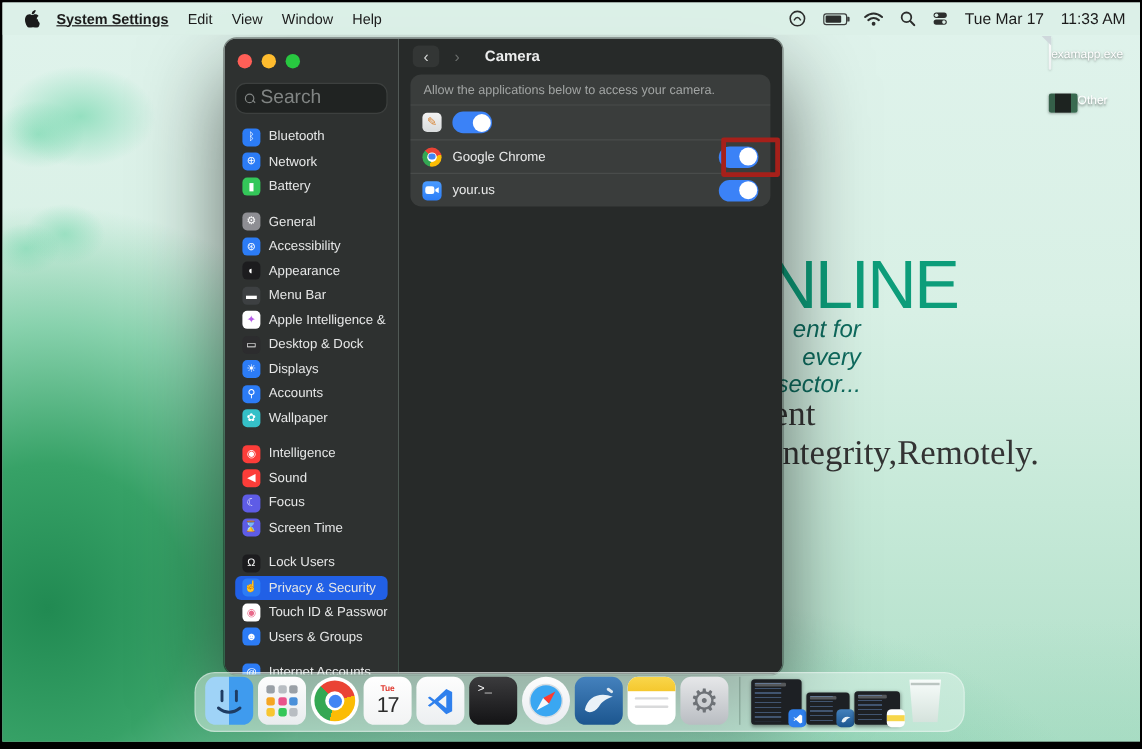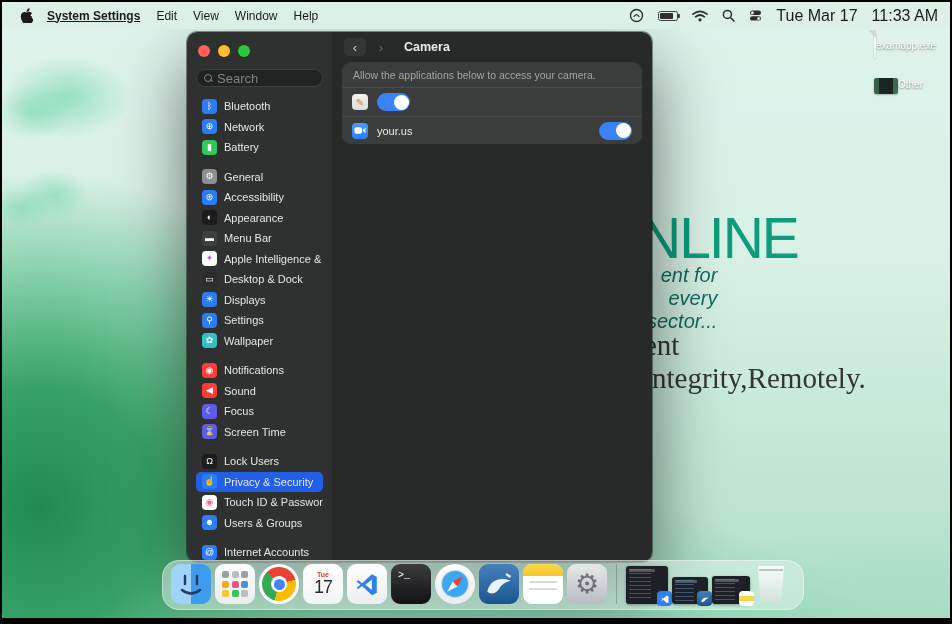--- a/index.html
+++ b/index.html
@@ -18,21 +18,21 @@
   }
 
   
   .menubar { position:absolute; left:0; top:0; width:100%; height:27px; background:rgba(219,240,231,.92);
     display:flex; align-items:center; padding:0 12px; font-size:12px; color:#1b1b1b; z-index:30; }
   .menubar .apple { width:13px; height:15px; margin:0 14px 0 6px; position:relative; }
   .menubar .appname { font-weight:bold; margin-right:16px;text-decoration:underline; }
   .menubar .mitem { margin-right:16px; }
   .menubar .spacer { flex:1; }
   .mb-ico { margin-left:14px; display:flex; align-items:center; }
-  .clock { margin-left:14px; font-size:16px; }
+  .clock { margin-left:14px; font-size:13px; }
   .batt { width:20px; height:10px; border:1px solid #3c3f3e; border-radius:2.5px; position:relative; }
   .batt::before { content:""; position:absolute; left:1px; top:1px; bottom:1px; width:70%; background:#2c2e2d; border-radius:1px; }
   .batt::after { content:""; position:absolute; right:-3px; top:2.5px; width:2px; height:4px; background:#3c3f3e; border-radius:0 1px 1px 0; }
 
   
   .walltext { position:absolute; z-index:1; }
   .wt-headline { position:absolute; left:638px; top:203px; font-size:57px; font-weight:normal; letter-spacing:-2px; color:#0d9d7a; }
   .wt-tagline { position:absolute; left:645px; top:262px; font-size:20px; font-style:italic; color:#0e6b5e;text-align:right; }
   .wt-subline { position:absolute; left:642px; top:327px; font-size:29px; color:#343434; font-family:"Liberation Serif", serif; }
 
@@ -46,21 +46,21 @@
   .di-folder { width:28px; height:20px; background:linear-gradient(180deg,#56b1ef,#3e96dd); border-radius:2px 3px 3px 3px; position:relative; margin-top:8px; box-shadow:0 1px 2px rgba(0,0,0,.2); }
   .di-folder::before { content:""; position:absolute; left:0; top:-3px; width:11px; height:4px; background:#56b1ef; border-radius:2px 2px 0 0; }
 
   
   .win { position:absolute; left:185px; top:30px; width:465px; height:530px; border-radius:10px; z-index:5;
     box-shadow:0 30px 70px rgba(0,0,0,.55), 0 0 0 1px rgba(0,0,0,.4); display:flex; overflow:hidden; }
   .sidebar { width:145px; background:#2e3130; padding:10px 9px 0 9px; flex-shrink:0; }
   .lights { display:flex; gap:8px; padding:3px 2px 12px 2px; }
   .light { width:12px; height:12px; border-radius:50%; }
   .l-close{ background:#ff5f57; } .l-min{ background:#febc2e; } .l-max{ background:#28c840; }
-  .searchbox { height:18px; background:#202322; border:1px solid #3d403f; border-radius:9px; display:flex; align-items:center; padding:4px 7px; color:#818584; font-size:13px; gap:5px; }
+  .searchbox { height:18px; background:#202322; border:1px solid #3d403f; border-radius:9px; display:flex; align-items:center; padding:12px 7px; color:#818584; font-size:16px; gap:5px; }
   .mag { width:8px; height:8px; position:relative; flex-shrink:0; }
   .mag::before { content:""; position:absolute; left:0; top:0; width:6px; height:6px; border:1.2px solid #818584; border-radius:50%; }
   .mag::after { content:""; position:absolute; left:5.5px; top:5.5px; width:3px; height:1.2px; background:#818584; transform:rotate(45deg); }
   .sgroup { margin-top:9px; }
   .srow { display:flex; align-items:center; gap:7px; height:20.5px; padding:0 6px; border-radius:5px; color:#e6e7e7; font-size:11px; white-space:nowrap; overflow:hidden; }
   .srow.sel { background:#2160e6; }
   .sico { width:15px; height:15px; border-radius:4px; display:flex; align-items:center; justify-content:center; font-size:9px; color:#fff; flex-shrink:0; line-height:1; }
 
   .content { flex:1; background:#272a29; position:relative; }
   .chead { height:30px; display:flex; align-items:center; padding:0 12px; gap:4px; }
@@ -235,31 +235,31 @@
               <div class="srow">
                 <span class="sico" style="background: rgb(44, 44, 46); color: rgb(255, 255, 255);">▭</span>
                 <span>Desktop &amp; Dock</span>
               </div>
               <div class="srow">
                 <span class="sico" style="background: rgb(44, 124, 246); color: rgb(255, 255, 255);">☀</span>
                 <span>Displays</span>
               </div>
               <div class="srow">
                 <span class="sico" style="background: rgb(44, 124, 246); color: rgb(255, 255, 255);">⚲</span>
-                <span>Settings</span>
+                <span>Accounts</span>
               </div>
               <div class="srow">
                 <span class="sico" style="background: rgb(53, 192, 200); color: rgb(255, 255, 255);">✿</span>
                 <span>Wallpaper</span>
               </div>
             </div>
             <div class="sgroup">
               <div class="srow">
                 <span class="sico" style="background: rgb(252, 61, 57); color: rgb(255, 255, 255);">◉</span>
-                <span>Notifications</span>
+                <span>Intelligence</span>
               </div>
               <div class="srow">
                 <span class="sico" style="background: rgb(252, 61, 57); color: rgb(255, 255, 255);">◀</span>
                 <span>Sound</span>
               </div>
               <div class="srow">
                 <span class="sico" style="background: rgb(94, 92, 230); color: rgb(255, 255, 255);">☾</span>
                 <span>Focus</span>
               </div>
               <div class="srow">
@@ -299,20 +299,26 @@
           <span class="navbtn back">‹</span>
           <span class="navbtn fwd">›</span>
           <span class="ctitle">Camera</span>
         </div>
         <div class="card">
           <div class="cdesc">Allow the applications below to access your camera.</div>
           <div id="app-rows">
               <div class="arow">
                 <span class="aicon ai-examapp">✎</span>
                 <span class="toggle"></span>
+              </div>
+              <div class="arow">
+                <span class="aicon ai-chrome"></span>
+                <span class="aname">Google Chrome</span>
+                <span class="toggle"></span>
+                <span class="redbox"></span>
               </div>
               <div class="arow">
                 <span class="aicon ai-zoom">
                   <svg width="12" height="9" viewBox="0 0 30 22">
                     <rect x="1" y="3" width="19" height="16" rx="5" fill="#fff"></rect>
                     <path d="M22 9 l7-4 v12 l-7-4 z" fill="#fff"></path>
                   </svg>
                 </span>
                 <span class="aname">your.us</span>
                 <span class="toggle"></span>

